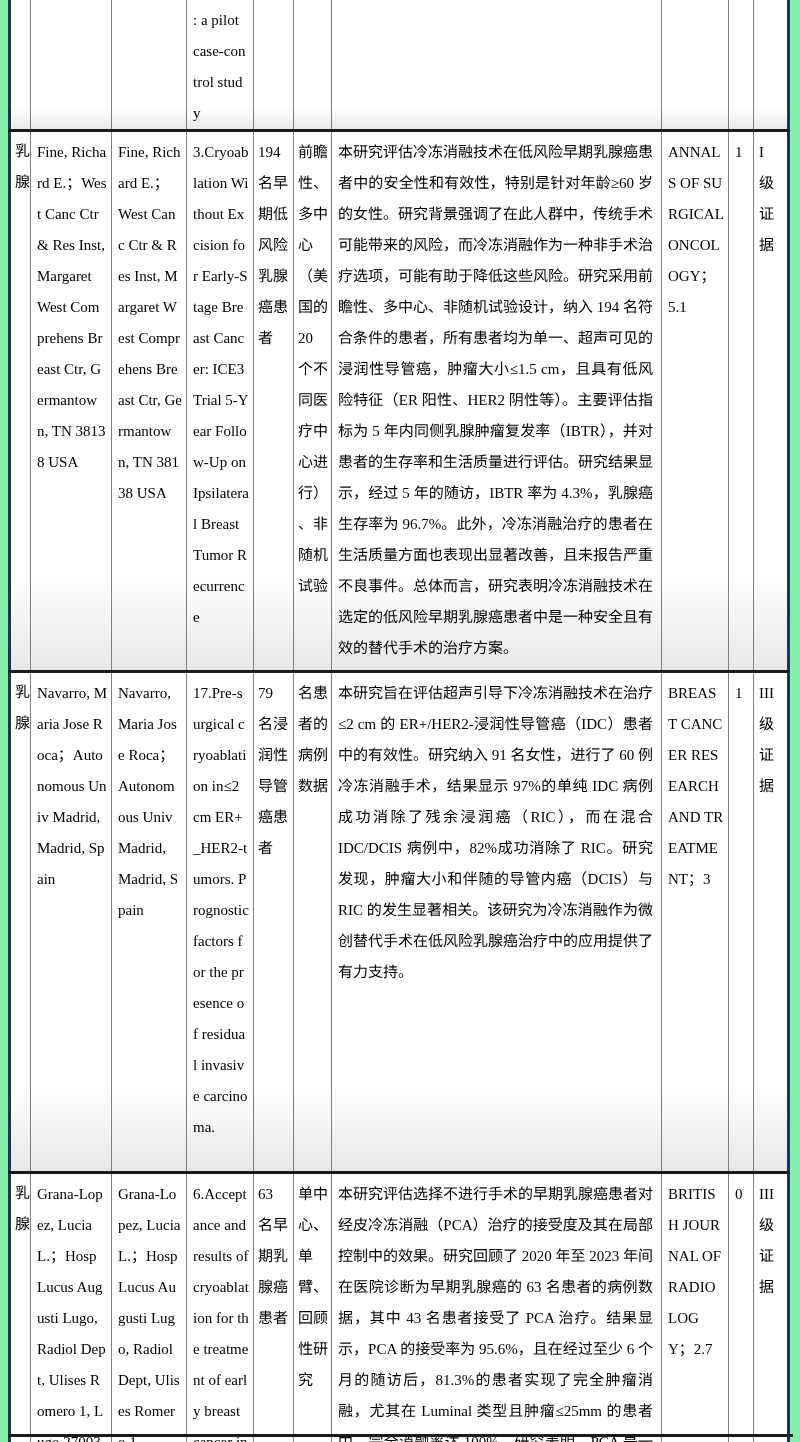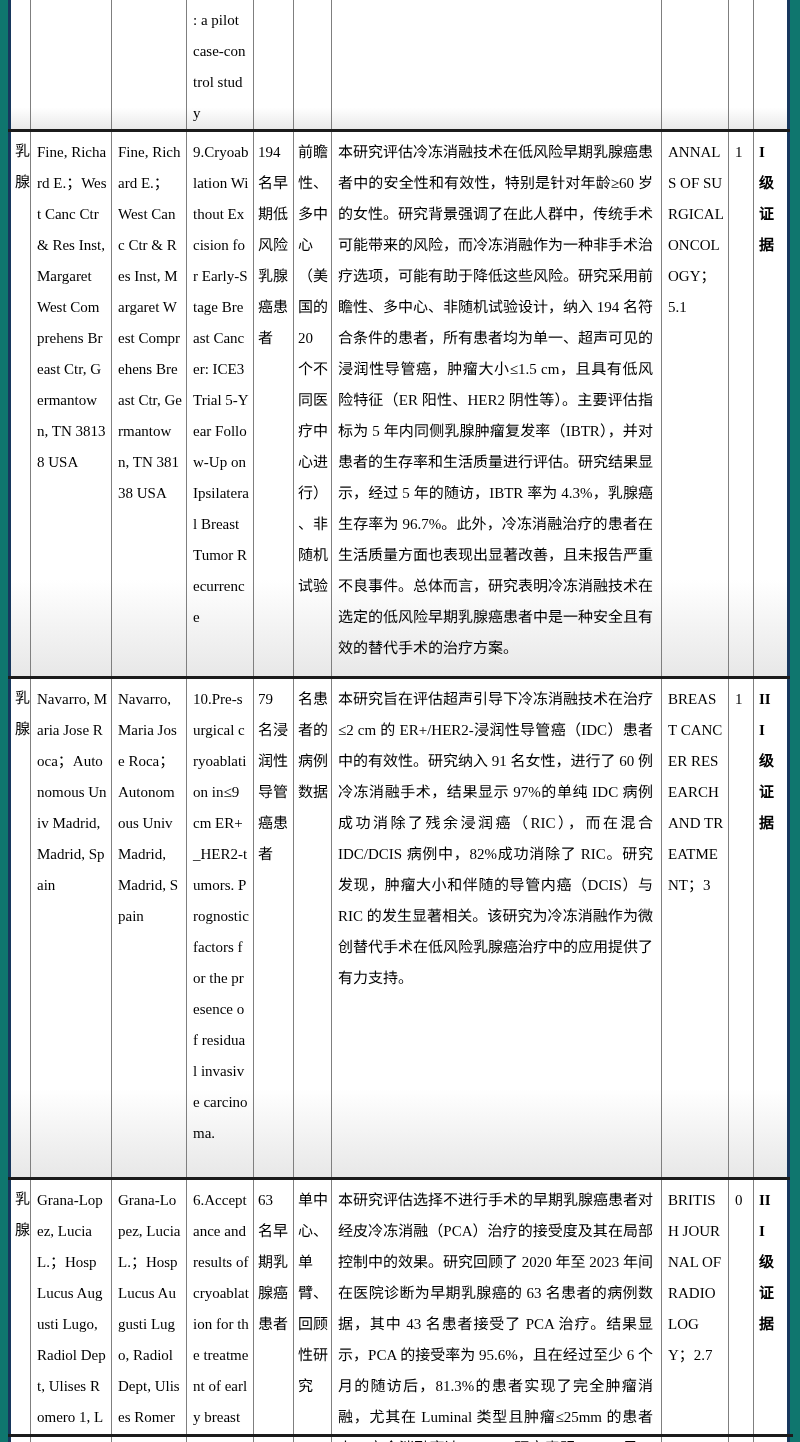--- a/index.html
+++ b/index.html
@@ -1,18 +1,18 @@
 <!DOCTYPE html>
 <html lang="zh-CN"><head>
 <meta charset="utf-8">
 <style>
   html,body { margin:0; padding:0; background:#ffffff; }
   .page {
     position:relative; width:800px; height:1442px; overflow:hidden;
-    background:#0f766e; color:#000;
+    background:#86efac; color:#000;
     font-family:"Liberation Serif","DejaVu Serif",serif;
   }
   table.doc-table {
     border-collapse:collapse; table-layout:fixed;
     margin-left:8px; width:779px;
     border-left:3px solid #17375d; border-right:3px solid #17375d;
     border-top:none;
   }
   td {
     vertical-align:top; overflow:hidden;
@@ -23,22 +23,22 @@
   }
   tr { background:linear-gradient(180deg,#ffffff 82%, #e7e7e7 100%); }
   tr.partial-row td, tr.study-row td { border-bottom:3px solid #1b1b1b; }
   tr.partial-row { height:90px; }
   #rows-body tr:nth-child(1) { height:521px; }
   #rows-body tr:nth-child(2) { height:501px; }
   #rows-body tr:nth-child(3) { height:430px; }
   .c-break { word-break:break-all; }
   .c-cat   { padding:4px 2px 0 4px; }
   .c-small { padding:5px 2px 0 4px; }
-  .c-abs   { padding:5px 8px 12px 6px; text-align:justify; }
-  .c-evid  { padding:5px 13px 0 5px;font-weight:bold; }
+  .c-abs   { padding:5px 8px 6px 6px; text-align:justify; }
+  .c-evid  { padding:5px 13px 0 5px; }
   .page-break-line {
     position:absolute; left:8px; top:1434px; width:785px; height:3px;
     background:#1b1b1b; z-index:5;
   }
 </style>
 </head>
 <body>
 
 <div class="page">
 
@@ -69,34 +69,34 @@
         <td></td>
         <td class="c-evid"></td>
       </tr>
     </tbody>
 
     <tbody id="rows-body">
   <tr class="study-row">
     <td class="c-cat">乳腺</td>
     <td class="c-break">Fine, Richard E.；West Canc Ctr &amp; Res Inst, Margaret West Comprehens Breast Ctr, Germantown, TN 38138 USA</td>
     <td class="c-break">Fine, Richard E.；West Canc Ctr &amp; Res Inst, Margaret West Comprehens Breast Ctr, Germantown, TN 38138 USA</td>
-    <td class="c-break">9.Cryoablation Without Excision for Early-Stage Breast Cancer: ICE3 Trial 5-Year Follow-Up on Ipsilateral Breast Tumor Recurrence</td>
+    <td class="c-break">3.Cryoablation Without Excision for Early-Stage Breast Cancer: ICE3 Trial 5-Year Follow-Up on Ipsilateral Breast Tumor Recurrence</td>
     <td class="c-small">194 名早期低风险乳腺癌患者</td>
     <td class="c-small">前瞻性、多中心（美国的 20 个不同医疗中心进行）、非随机试验</td>
     <td class="c-abs">本研究评估冷冻消融技术在低风险早期乳腺癌患者中的安全性和有效性，特别是针对年龄≥60 岁的女性。研究背景强调了在此人群中，传统手术可能带来的风险，而冷冻消融作为一种非手术治疗选项，可能有助于降低这些风险。研究采用前瞻性、多中心、非随机试验设计，纳入 194 名符合条件的患者，所有患者均为单一、超声可见的浸润性导管癌，肿瘤大小≤1.5 cm，且具有低风险特征（ER 阳性、HER2 阴性等）。主要评估指标为 5 年内同侧乳腺肿瘤复发率（IBTR），并对患者的生存率和生活质量进行评估。研究结果显示，经过 5 年的随访，IBTR 率为 4.3%，乳腺癌生存率为 96.7%。此外，冷冻消融治疗的患者在生活质量方面也表现出显著改善，且未报告严重不良事件。总体而言，研究表明冷冻消融技术在选定的低风险早期乳腺癌患者中是一种安全且有效的替代手术的治疗方案。</td>
     <td class="c-break">ANNALS OF SURGICAL ONCOLOGY；5.1</td>
     <td>1</td>
     <td class="c-evid">I 级证据</td>
   </tr>
 
   <tr class="study-row">
     <td class="c-cat">乳腺</td>
     <td class="c-break">Navarro, Maria Jose Roca；Autonomous Univ Madrid, Madrid, Spain</td>
     <td class="c-break">Navarro, Maria Jose Roca；Autonomous Univ Madrid, Madrid, Spain</td>
-    <td class="c-break">10.Pre-surgical cryoablation in≤9 cm ER+_HER2-tumors. Prognostic factors for the presence of residual invasive carcinoma.</td>
+    <td class="c-break">17.Pre-surgical cryoablation in≤2 cm ER+_HER2-tumors. Prognostic factors for the presence of residual invasive carcinoma.</td>
     <td class="c-small">79 名浸润性导管癌患者</td>
     <td class="c-small">名患者的病例数据</td>
     <td class="c-abs">本研究旨在评估超声引导下冷冻消融技术在治疗≤2 cm 的 ER+/HER2-浸润性导管癌（IDC）患者中的有效性。研究纳入 91 名女性，进行了 60 例冷冻消融手术，结果显示 97%的单纯 IDC 病例成功消除了残余浸润癌（RIC），而在混合 IDC/DCIS 病例中，82%成功消除了 RIC。研究发现，肿瘤大小和伴随的导管内癌（DCIS）与 RIC 的发生显著相关。该研究为冷冻消融作为微创替代手术在低风险乳腺癌治疗中的应用提供了有力支持。</td>
     <td class="c-break">BREAST CANCER RESEARCH AND TREATMENT；3</td>
     <td>1</td>
     <td class="c-evid">III 级证据</td>
   </tr>
 
   <tr class="study-row">
     <td class="c-cat">乳腺</td>

